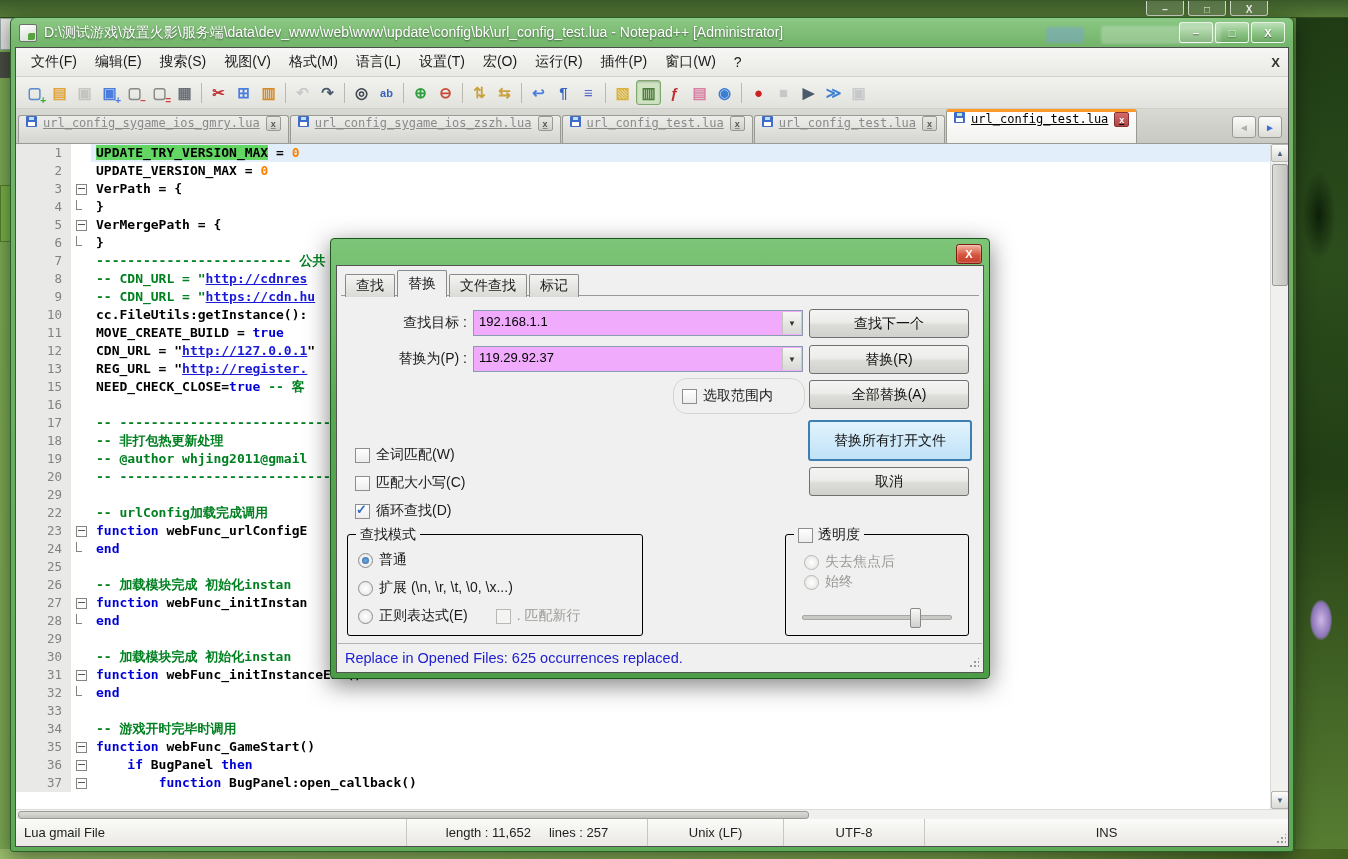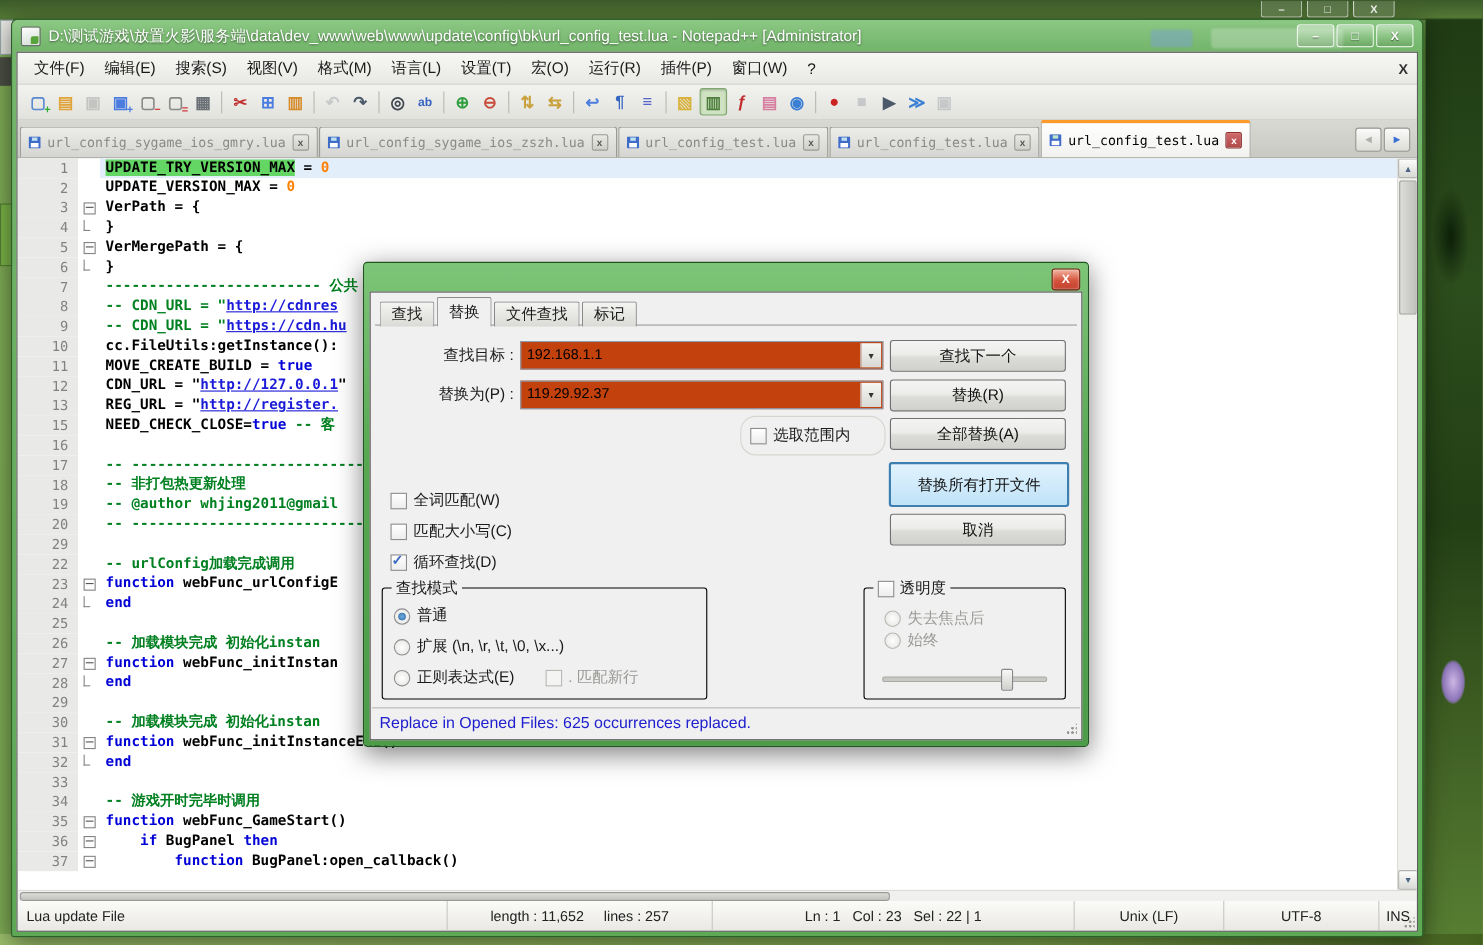--- a/index.html
+++ b/index.html
@@ -50,22 +50,22 @@
   .toolbar{height:31px;background:linear-gradient(#f2f2ef,#e2e2dd);display:flex;align-items:center;padding:0 6px;border-bottom:1px solid #cfcfca;}
   .tbi{width:23px;height:23px;margin:0 1px;border-radius:3px;display:flex;align-items:center;justify-content:center;font-size:15px;font-weight:bold;position:relative;}
   .tbi.small{font-size:11px;}
   .tbi.dis{opacity:.55;}
   .tbi.prs{background:#cfe3c2;border:1px solid #7fa86c;box-shadow:inset 0 1px 2px rgba(0,0,0,.25);}
   .tbi .bdg{position:absolute;right:0px;bottom:-2px;font-size:10px;line-height:10px;}
   .tsep{width:1px;height:20px;background:#b9b9b4;margin:0 4px;}
 
   
   .tabbar{height:34px;background:linear-gradient(#d9d9d4,#c9c9c4);display:flex;align-items:flex-end;padding:0 2px;position:relative;border-bottom:1px solid #9a9a95;}
-  .tab{height:27px;display:flex;align-items:center;gap:6px;padding:0 7px;margin-right:1px;
-    background:linear-gradient(#ededea,#d4d4d0);border:1px solid #9a9a95;border-bottom:none;border-radius:3px 3px 0 0;font-family:"DejaVu Sans Mono",monospace;font-size:12px;color:#8a8a8a;white-space:nowrap;}
+  .tab{height:27px;display:flex;gap:6px;padding:0 7px;margin-right:1px;
+    background:linear-gradient(#ededea,#d4d4d0);border:1px solid #9a9a95;border-bottom:none;border-radius:3px 3px 0 0;font-family:"DejaVu Sans Mono",monospace;font-size:12px;color:#8a8a8a;white-space:nowrap;text-decoration:underline;}
   .tab.active{height:31px;background:linear-gradient(#ffffff,#f1f1ee);color:#000;border-top:3px solid #ff9a2a;padding-top:0;}
   .floppy{width:11px;height:11px;flex:0 0 auto;background:
      linear-gradient(#ffffff 0 0) 2px 6px / 7px 4px no-repeat,
      linear-gradient(#bfe0ef 0 0) 3px 1px / 5px 3px no-repeat,
      #3f6bc9;border-radius:1px;}
   .tab.active .floppy{background:
      linear-gradient(#ffffff 0 0) 2px 6px / 7px 4px no-repeat,
      linear-gradient(#bfe8c8 0 0) 3px 1px / 5px 3px no-repeat,
      #3f6bc9;}
   .tclose{width:13px;height:13px;flex:0 0 auto;border:1px solid #9a9a95;border-radius:2px;background:linear-gradient(#e8e8e4,#cfcfca);
@@ -128,21 +128,21 @@
   .dlg-close{position:absolute;right:7px;top:5px;width:24px;height:18px;border:1px solid #7c1f12;border-radius:3px;
     background:linear-gradient(#f2b5a2,#d6553e 55%,#c23f2c);color:#fff;font-size:11px;font-weight:bold;
     display:flex;align-items:center;justify-content:center;box-shadow:inset 0 0 2px rgba(255,255,255,.8);}
   .dlg-body{position:absolute;left:5px;right:5px;top:26px;bottom:5px;background:#f0f0f0;border:1px solid #555;}
   .dtabs{position:absolute;left:8px;top:4px;display:flex;align-items:flex-end;z-index:2;}
   .dtab{height:22px;padding:0 10px;border:1px solid #8a8a8a;border-bottom:none;border-radius:2px 2px 0 0;margin-right:2px;
     background:linear-gradient(#f4f4f2,#dadad6);font-size:14px;display:flex;align-items:center;color:#1a1a1a;}
   .dtab.active{height:26px;background:#f0f0f0;position:relative;z-index:3;}
   .tabline{position:absolute;left:4px;right:4px;top:29px;border-top:1px solid #9a9a9a;}
   .dl{position:absolute;font-size:14px;color:#1a1a1a;white-space:nowrap;}
-  .combo{position:absolute;height:24px;background:#c2410c;border:1px solid #8a9cb0;}
+  .combo{position:absolute;height:24px;background:#f0abfc;border:1px solid #8a9cb0;}
   .combo .ctxt{position:absolute;left:5px;top:3px;font-size:13px;color:#000;white-space:nowrap;}
   .combo .cbtn{position:absolute;right:1px;top:1px;bottom:1px;width:18px;background:linear-gradient(#f6f6f4,#d8d8d4);
     border-left:1px solid #c4c4c0;display:flex;align-items:center;justify-content:center;font-size:8px;color:#333;}
   .wbtn{position:absolute;border:1px solid #707070;border-radius:3px;font-size:14px;color:#111;
     background:linear-gradient(#f4f4f2 0%,#ececea 45%,#dcdcd8 55%,#d0d0cc 100%);
     display:flex;align-items:center;justify-content:center;}
   .wbtn.focus{border:2px solid #3e7fb1;background:linear-gradient(#e2f3fd,#bfe2f7);}
   .selgrp{position:absolute;border:1px solid #d5d5d0;border-radius:14px;}
   .cbrow{display:flex;align-items:center;gap:6px;font-size:14px;color:#1a1a1a;}
   .cb{width:13px;height:13px;flex:0 0 auto;border:1px solid #8e8e8e;background:linear-gradient(#fff,#ededed);position:relative;}
@@ -497,26 +497,25 @@
         <div class="vthumb"></div>
         <span class="sarrow down">▼</span>
       </div>
     </div>
 
     <div class="hscroll">
       <div class="hthumb"></div>
     </div>
 
     <div class="statusbar">
-      <div class="sb first">Lua update File</div>
+      <div class="sb first">Lua gmail File</div>
       <div class="sb len">
         <span>length : 11,652</span>
         <span>lines : 257</span>
       </div>
-      <div class="sb pos">Ln : 1   Col : 23   Sel : 22 | 1</div>
       <div class="sb eol">Unix (LF)</div>
       <div class="sb enc">UTF-8</div>
       <div class="sb ins">
         <span>INS</span>
         <span class="grip"></span>
       </div>
     </div>
   </div>
 </div>
 

